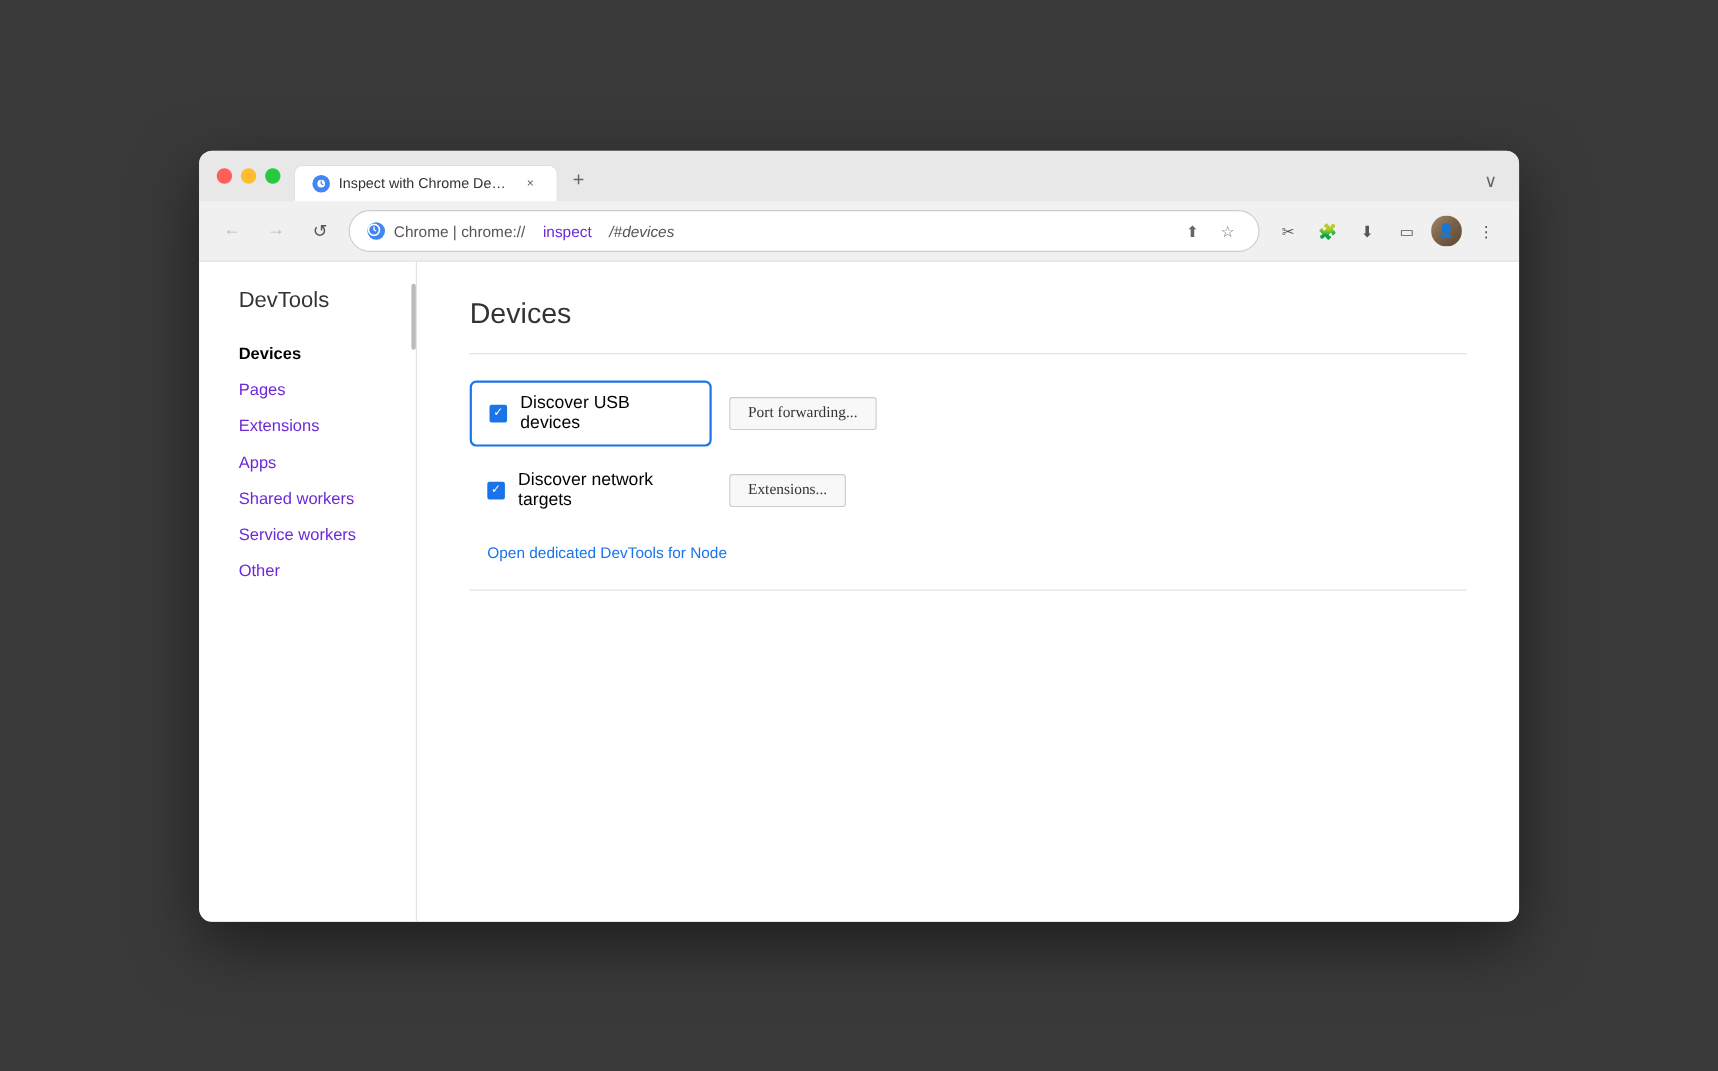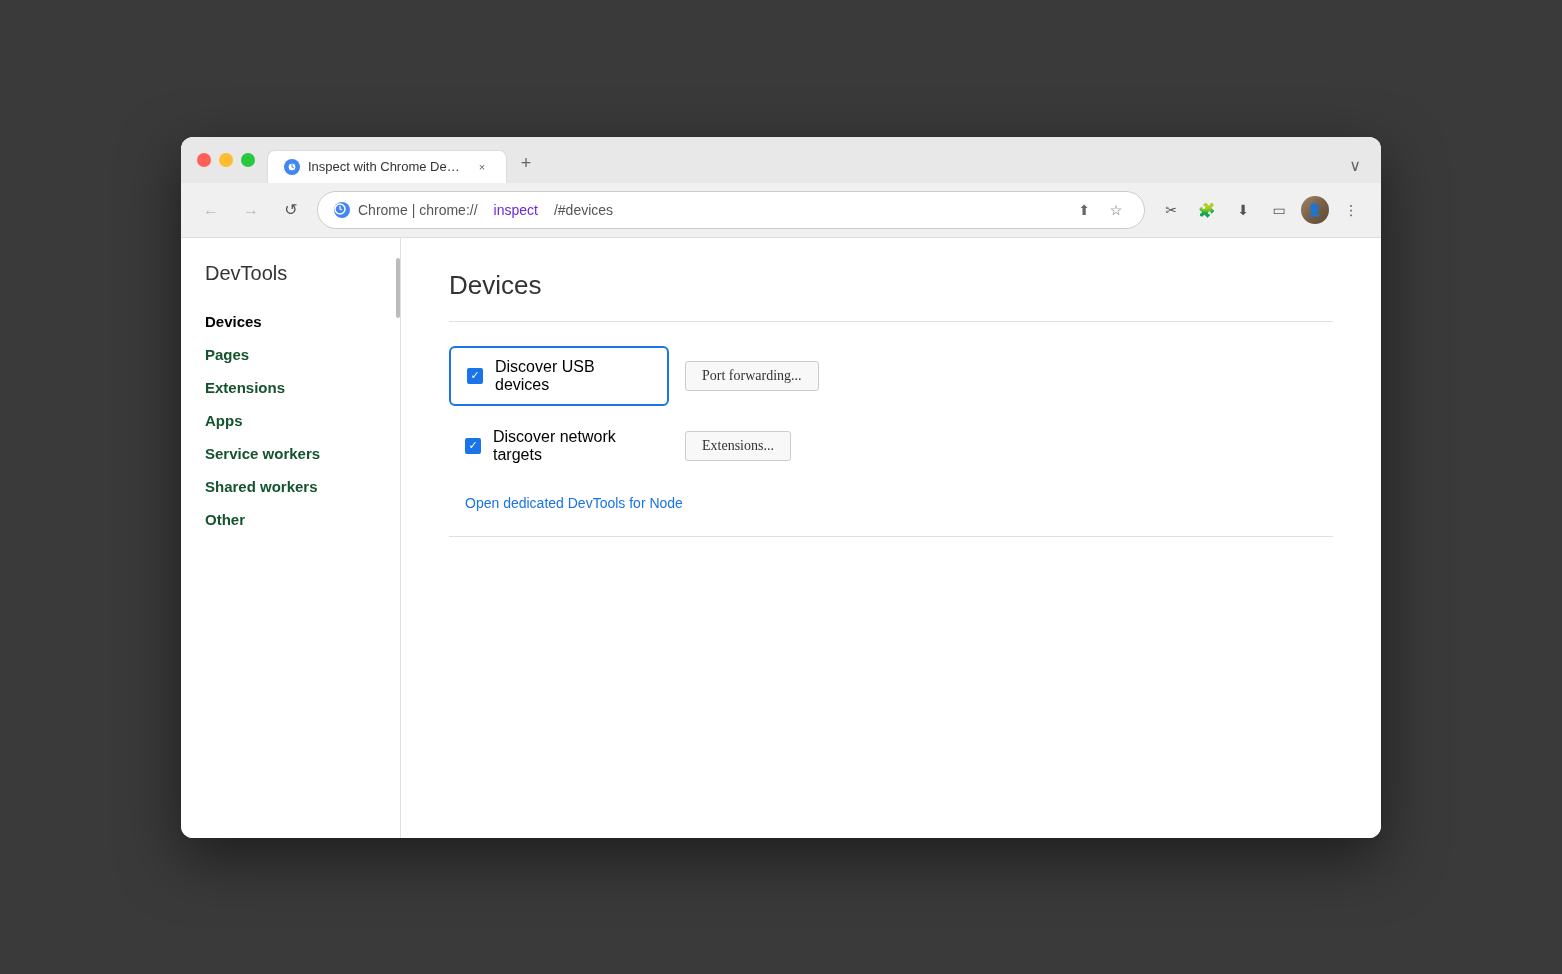--- a/index.html
+++ b/index.html
@@ -149,21 +149,21 @@
       background: #4285f4;
       flex-shrink: 0;
     }
     .url-text {
       display: flex;
       align-items: center;
       gap: 16px;
     }
     .url-origin { color: #555; }
     .url-path { color: #6d28d9; font-weight: 500; }
-    .url-fragment { color: #555; }
+    .url-fragment { color: #555; font-style: italic; }
     .url-actions {
       display: flex;
       align-items: center;
       gap: 8px;
       margin-left: auto;
     }
     .url-action-btn {
       width: 24px;
       height: 24px;
       display: flex;
@@ -208,22 +208,22 @@
       color: white;
     }
     
     .page-content {
       background: white;
       display: flex;
       min-height: 600px;
     }
     
     .sidebar {
-      width: 220px;
-      padding: 24px 0;
+      width: 198px;
+      padding: 24px 12px;
       border-right: 1px solid #e0e0e0;
       flex-shrink: 0;
       position: relative;
     }
     .sidebar-scroll-indicator {
       position: absolute;
       right: 0;
       top: 20px;
       width: 4px;
       height: 60px;
@@ -236,22 +236,21 @@
       padding: 0 24px 20px;
       font-weight: 400;
     }
     .sidebar-nav {
       list-style: none;
     }
     .sidebar-nav-item {
       padding: 8px 24px;
       font-size: 15px;
       cursor: pointer;
-      color: #14532d;
-      font-weight: bold;
+      color: #6d28d9;
     }
     .sidebar-nav-item.active {
       color: #1a1a1a;
       font-weight: 600;
       color: #000;
     }
     
     .main-content {
       flex: 1;
       padding: 32px 48px;
@@ -407,24 +406,24 @@
         <li class="sidebar-nav-item">
           <span>Pages</span>
         </li>
         <li class="sidebar-nav-item">
           <span>Extensions</span>
         </li>
         <li class="sidebar-nav-item">
           <span>Apps</span>
         </li>
         <li class="sidebar-nav-item">
+          <span>Shared workers</span>
+        </li>
+        <li class="sidebar-nav-item">
           <span>Service workers</span>
-        </li>
-        <li class="sidebar-nav-item">
-          <span>Shared workers</span>
         </li>
         <li class="sidebar-nav-item">
           <span>Other</span>
         </li>
       </ul>
     </div>
 
     <div class="main-content">
       <h1 class="page-title">Devices</h1>
       <div class="divider"></div>

